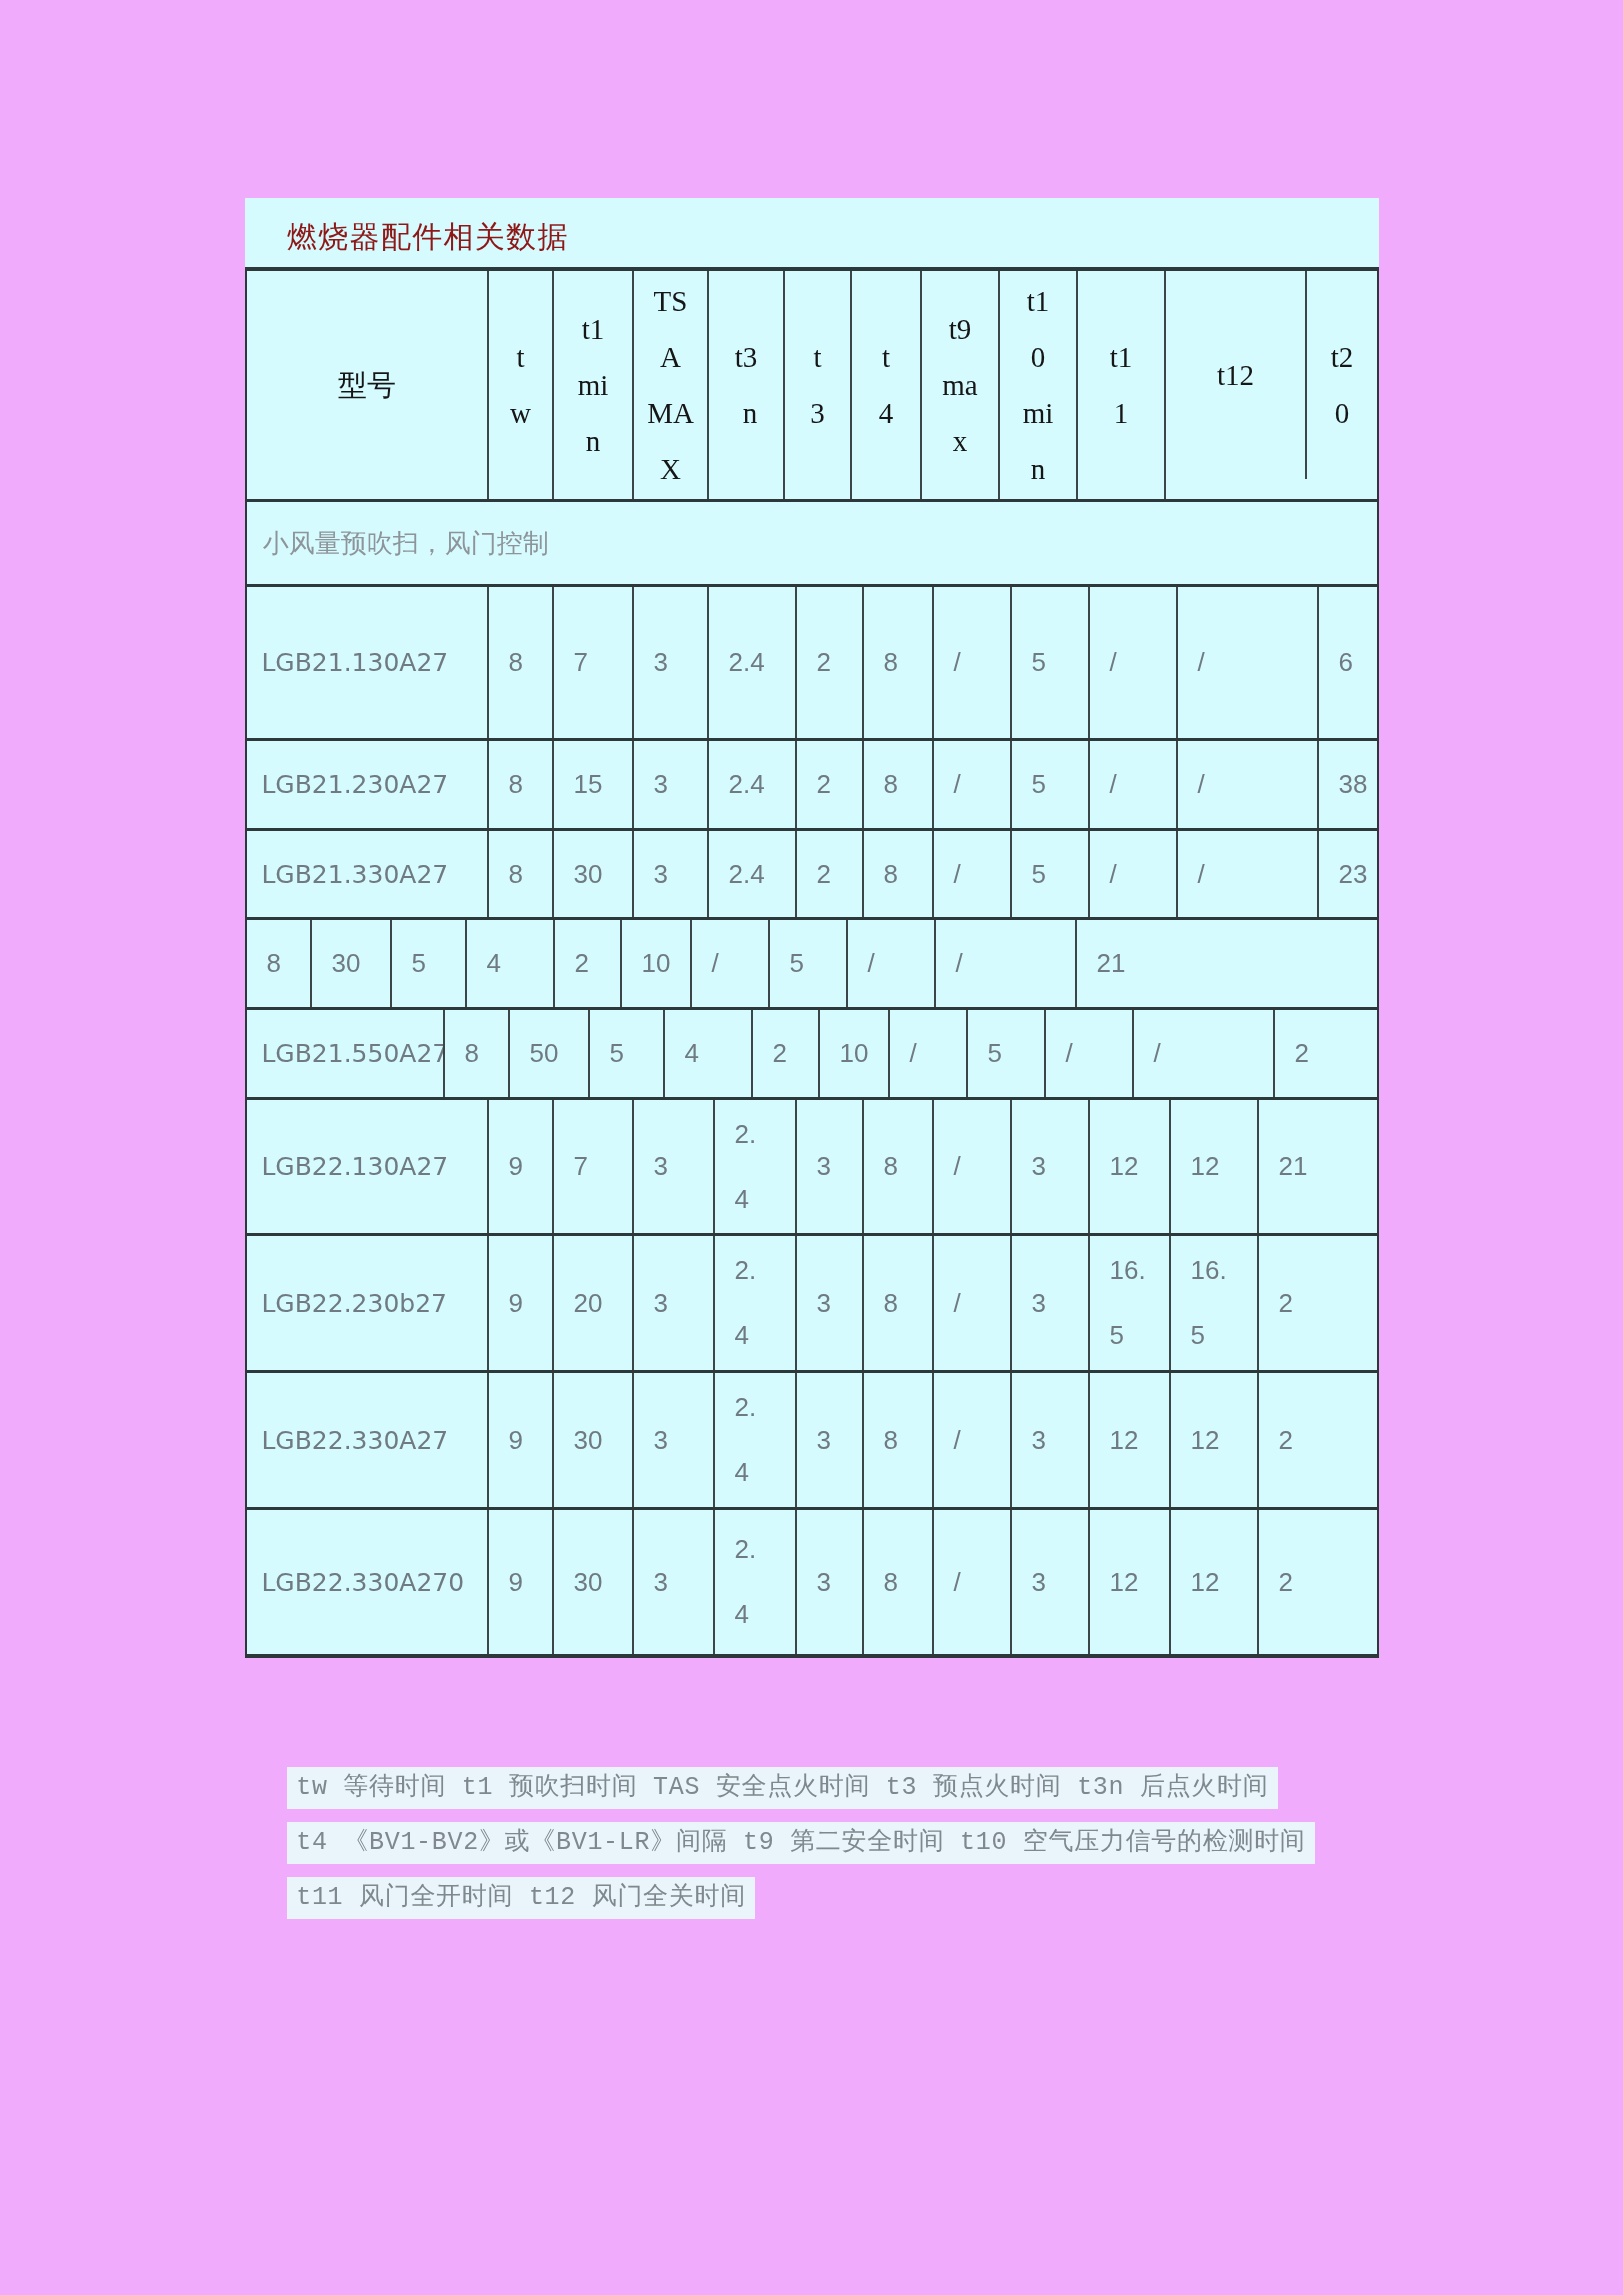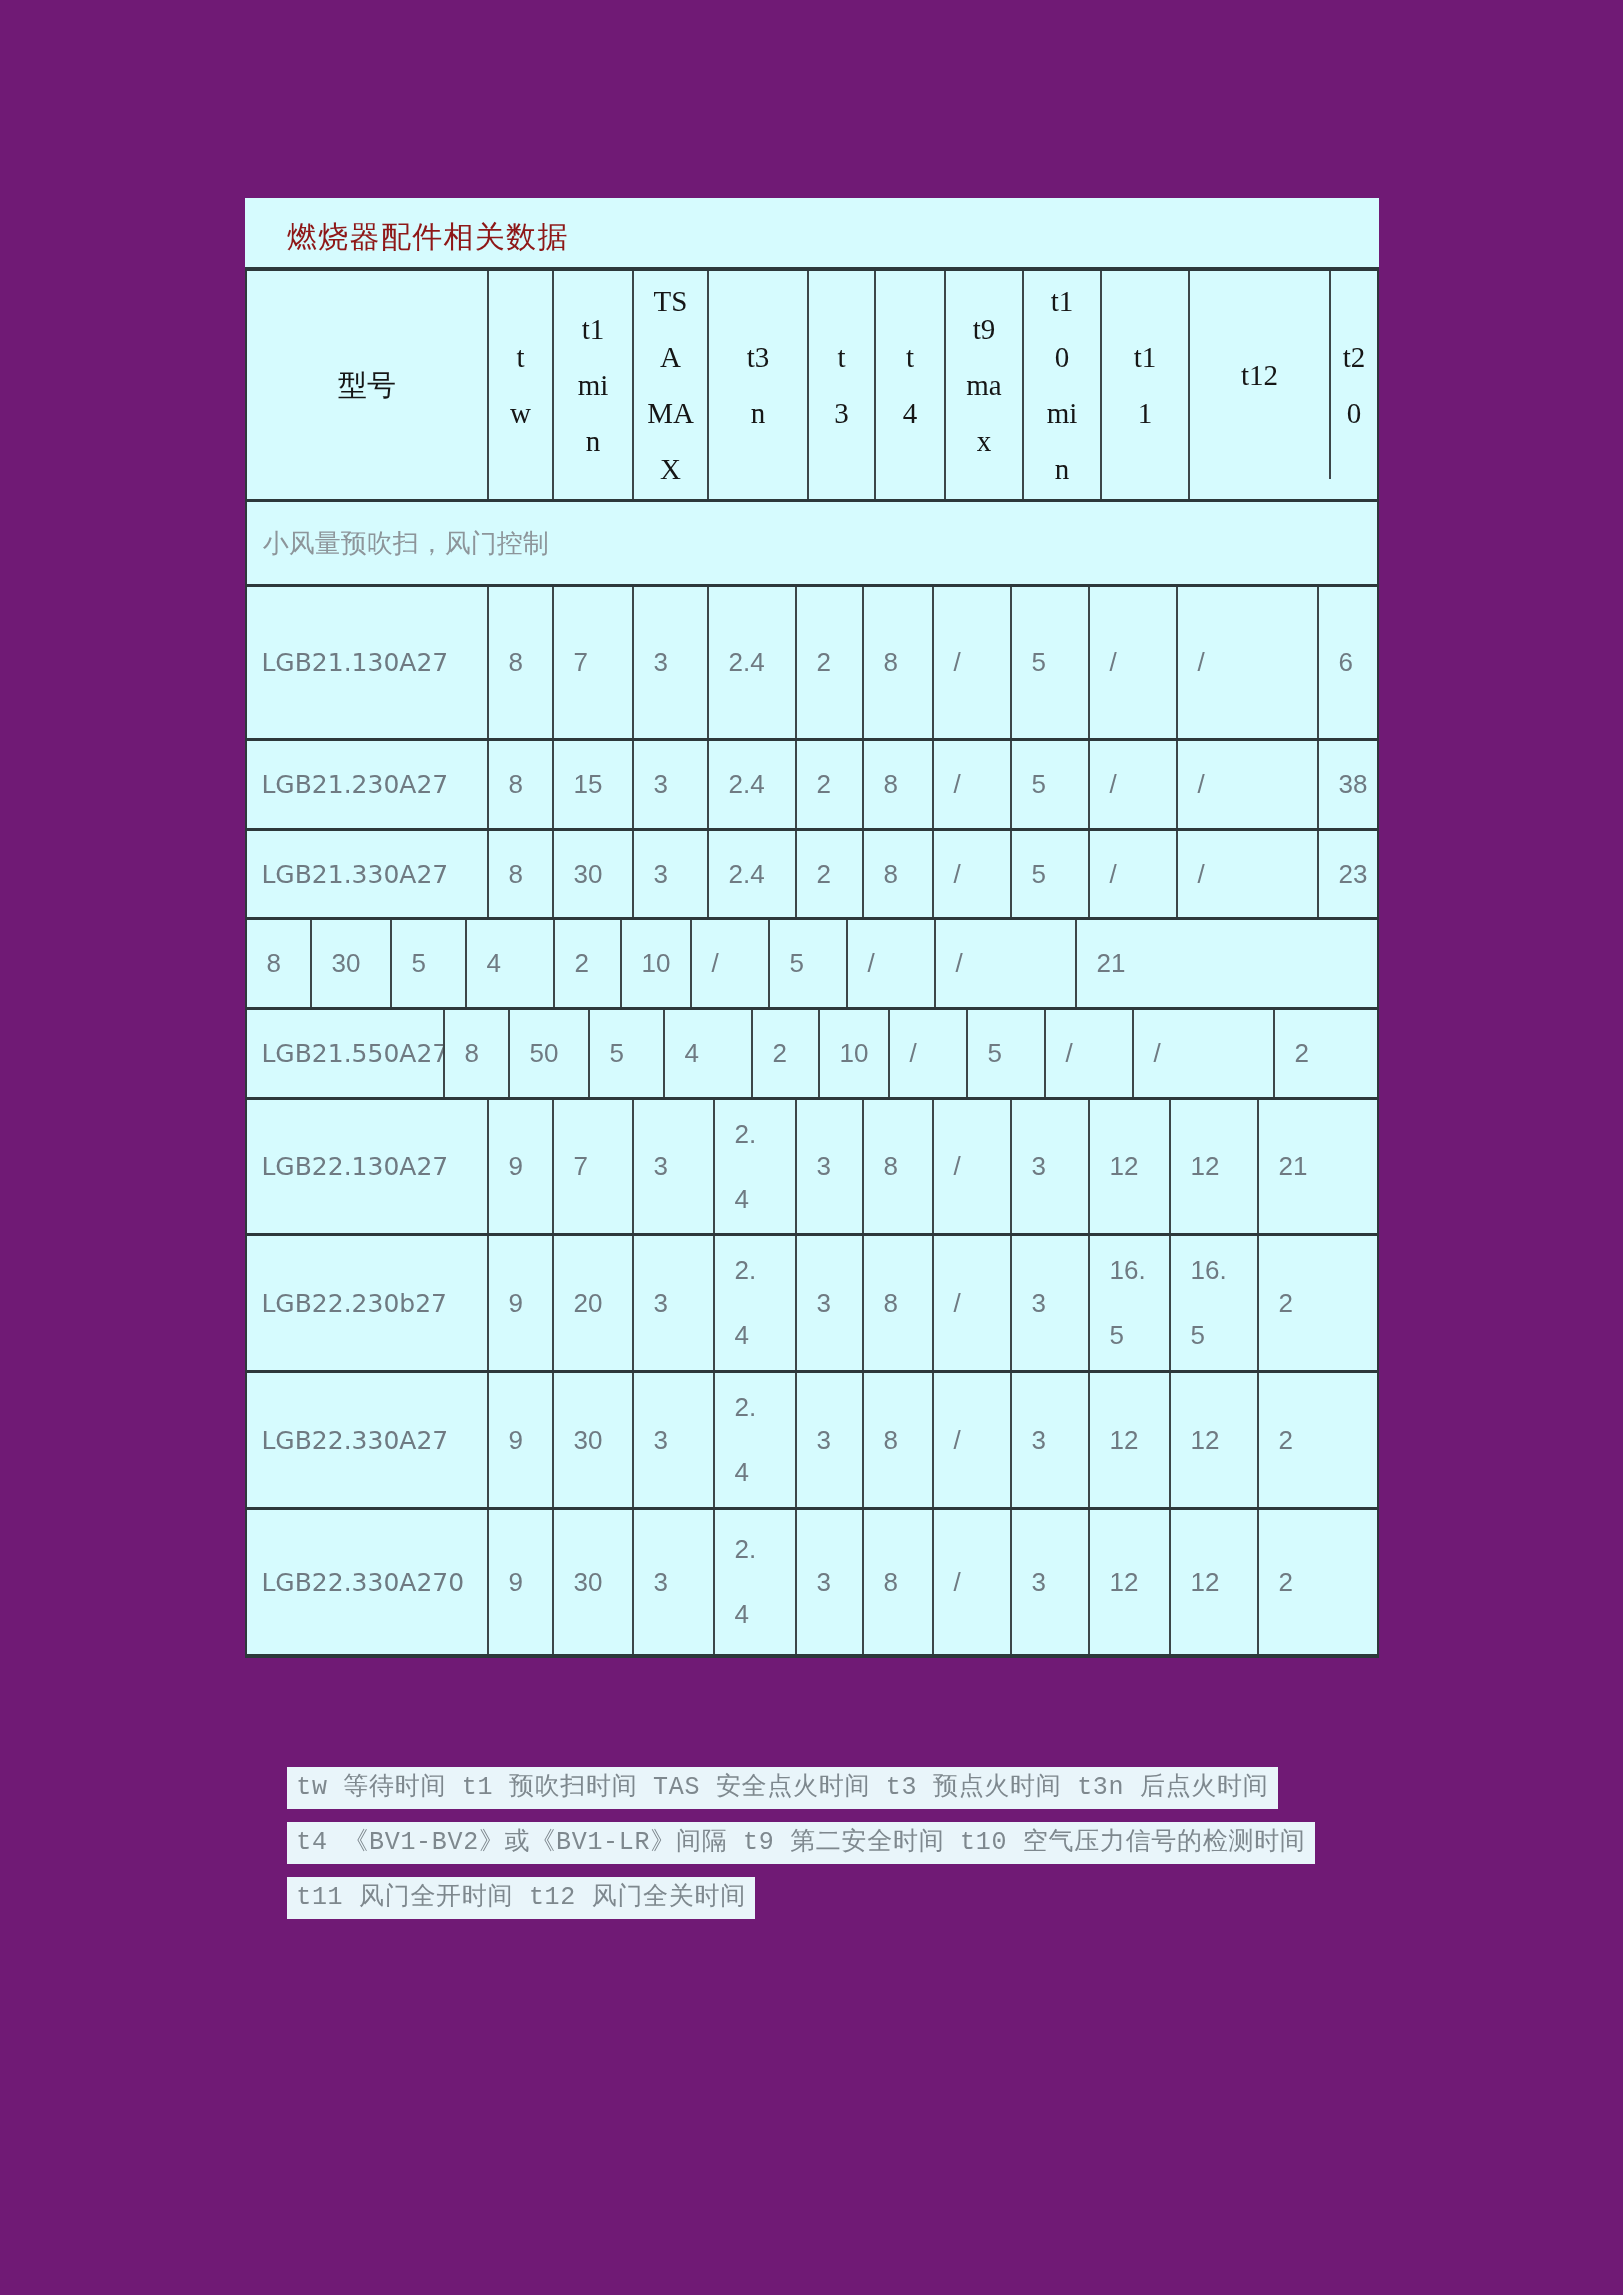--- a/index.html
+++ b/index.html
@@ -1,19 +1,19 @@
 <!DOCTYPE html>
 <html style="font-size:10.5px"><head>
 <meta charset="utf-8">
 <style>
   html,body{margin:0;padding:0;background:#ffffff;}
   .page{
     position:relative;
     width:1623px;height:2295px;
-    background:#701a75;
+    background:#f0abfc;
     font-family:"Liberation Sans","DejaVu Sans",sans-serif;
     overflow:hidden;
   }
   .doc{
     position:absolute;left:245px;top:198px;width:1134px;
   }
   .title-band{
     box-sizing:border-box;
     width:1134px;height:69px;
     background:#d6fbfe;
@@ -90,21 +90,21 @@
           <div class="c" style="width: 242px; height: 228px;">型号</div>
           <div class="c" style="width: 65px; height: 228px;">t
 w</div>
           <div class="c" style="width: 80px; height: 228px;">t1
 mi
 n</div>
           <div class="c" style="width: 75px; height: 228px;">TS
 A
 MA
 X</div>
-          <div class="c" style="width: 100px; height: 228px;">t3
+          <div class="c" style="width: 76px; height: 228px; text-align: right;">t3
 n</div>
           <div class="c" style="width: 67px; height: 228px;">t
 3</div>
           <div class="c" style="width: 70px; height: 228px;">t
 4</div>
           <div class="c" style="width: 78px; height: 228px;">t9
 ma
 x</div>
           <div class="c" style="width: 78px; height: 228px;">t1
 0

